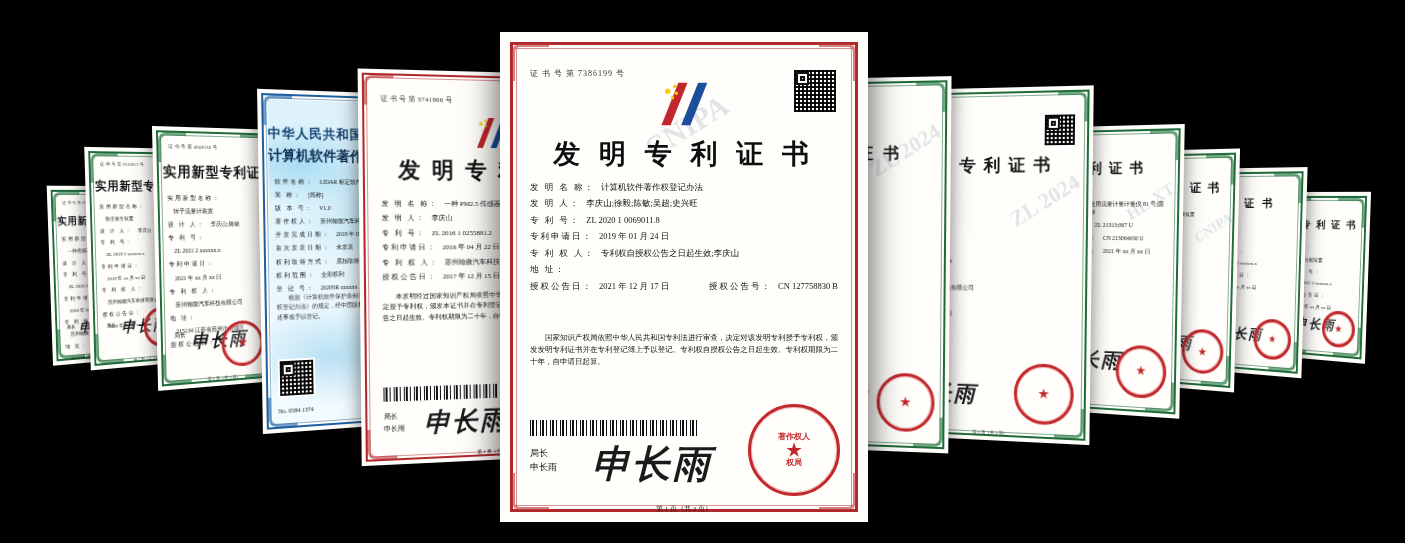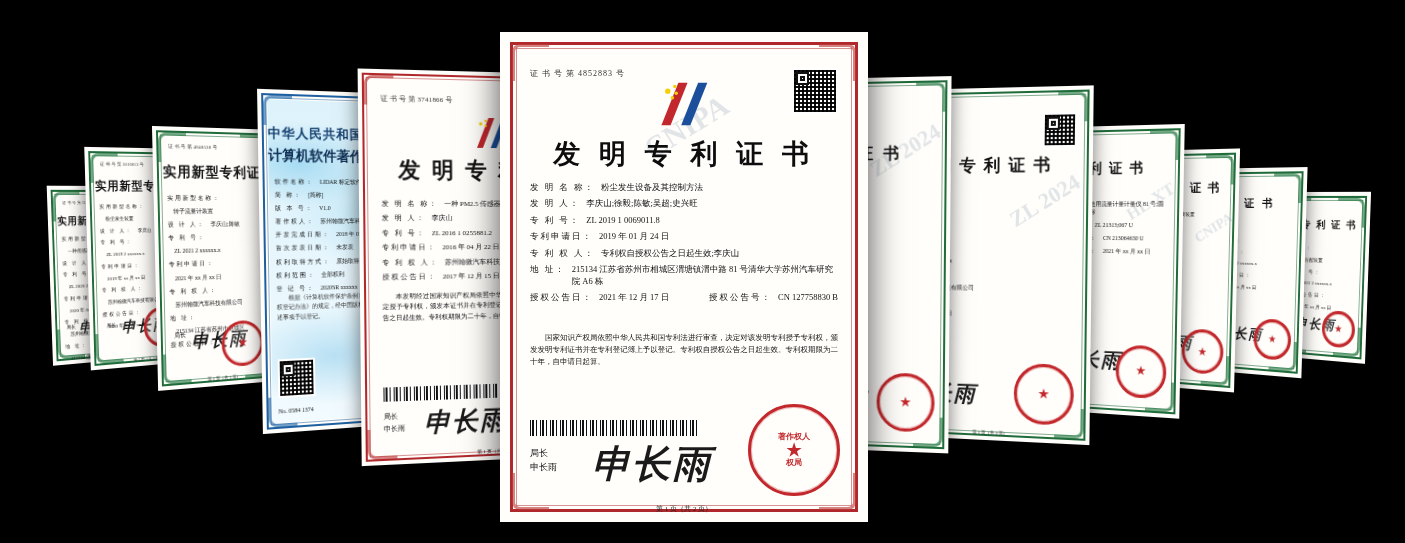--- a/index.html
+++ b/index.html
@@ -677,61 +677,60 @@
     <div class="inner" style="padding:0;">
       <div class="frame red" style="inset:10px;border-width:3px;"></div>
       <div class="frame2 red" style="inset:16px;"></div>
       <span class="orn tl rd" style="left:12px;top:12px;width:34px;height:34px;"></span>
       <span class="orn tr rd" style="right:12px;top:12px;width:34px;height:34px;"></span>
       <span class="orn bl rd" style="left:12px;bottom:12px;width:34px;height:34px;"></span>
       <span class="orn br rd" style="right:12px;bottom:12px;width:34px;height:34px;"></span>
 
       <div class="wm" style="left:140px;top:78px;font-size:30px;">CNIPA</div>
 
-      <div class="certno" style="left:30px;top:36px;font-size:8px;letter-spacing:1px;">证 书 号 第 4852883 号</div>
+      <div class="certno" style="left:30px;top:36px;font-size:8px;letter-spacing:1px;">证 书 号 第 7386199 号</div>
 
       <div class="logo" style="left:152px;top:48px;">
         <svg width="64" height="48" viewBox="0 0 44 34">
           <path d="M6 32 L18 2 L24.5 2 L12.5 32 Z" fill="#c2272d"></path>
           <path d="M20 32 L32 2 L38.5 2 L26.5 32 Z" fill="#1b4f9c"></path>
           <circle cx="10.5" cy="8" r="1.9" fill="#f5d000"></circle>
           <circle cx="15.5" cy="4.6" r="1.25" fill="#f5d000"></circle>
           <circle cx="16.5" cy="9.4" r="1.25" fill="#f5d000"></circle>
           <circle cx="13.8" cy="12.6" r="1.25" fill="#f5d000"></circle>
         </svg>
       </div>
 
       <div class="qr" style="right:30px;top:36px;width:42px;height:42px;"></div>
 
       <div class="title" style="top:104px;font-size:27px;letter-spacing:6px;color:#0d0d0d;">发 明 专 利 证 书</div>
 
       <div class="fields" style="left:30px;top:150px;right:30px;font-size:8.5px;">
         <div class="row">
             <span class="lbl">发 明 名 称：</span>
-            <span class="val">粉尘发生设备及其控制方法</span>
+            <span class="val">计算机软件著作权登记办法</span>
           </div>
         <div class="row">
             <span class="lbl">发 明 人：</span>
             <span class="val">李庆山;徐毅;陈敏;吴超;史兴旺</span>
           </div>
         <div class="row">
             <span class="lbl">专 利 号：</span>
-            <span class="val">ZL 2019 1 0069011.8</span>
+            <span class="val">ZL 2020 1 0069011.8</span>
           </div>
         <div class="row">
             <span class="lbl">专利申请日：</span>
             <span class="val">2019 年 01 月 24 日</span>
           </div>
         <div class="row">
             <span class="lbl">专 利 权 人：</span>
             <span class="val">专利权自授权公告之日起生效;李庆山</span>
           </div>
         <div class="row">
             <span class="lbl">地          址：</span>
-            <span class="val">215134 江苏省苏州市相城区渭塘镇渭中路 81 号清华大学苏州汽车研究院 A6 栋</span>
           </div>
         <div class="row" style="justify-content:space-between;">
           <span><span class="lbl">授权公告日：</span><span class="val">2021 年 12 月 17 日</span></span>
           <span><span class="lbl">授权公告号：</span><span class="val">CN 127758830 B</span></span>
         </div>
       </div>
 
       <div style="position:absolute;left:30px;right:30px;top:300px;">
         <div class="para" style="font-size:7.5px;">国家知识产权局依照中华人民共和国专利法进行审查，决定对该发明专利授予专利权，颁发发明专利证书并在专利登记簿上予以登记。专利权自授权公告之日起生效。专利权期限为二十年，自申请日起算。</div>
       </div>

